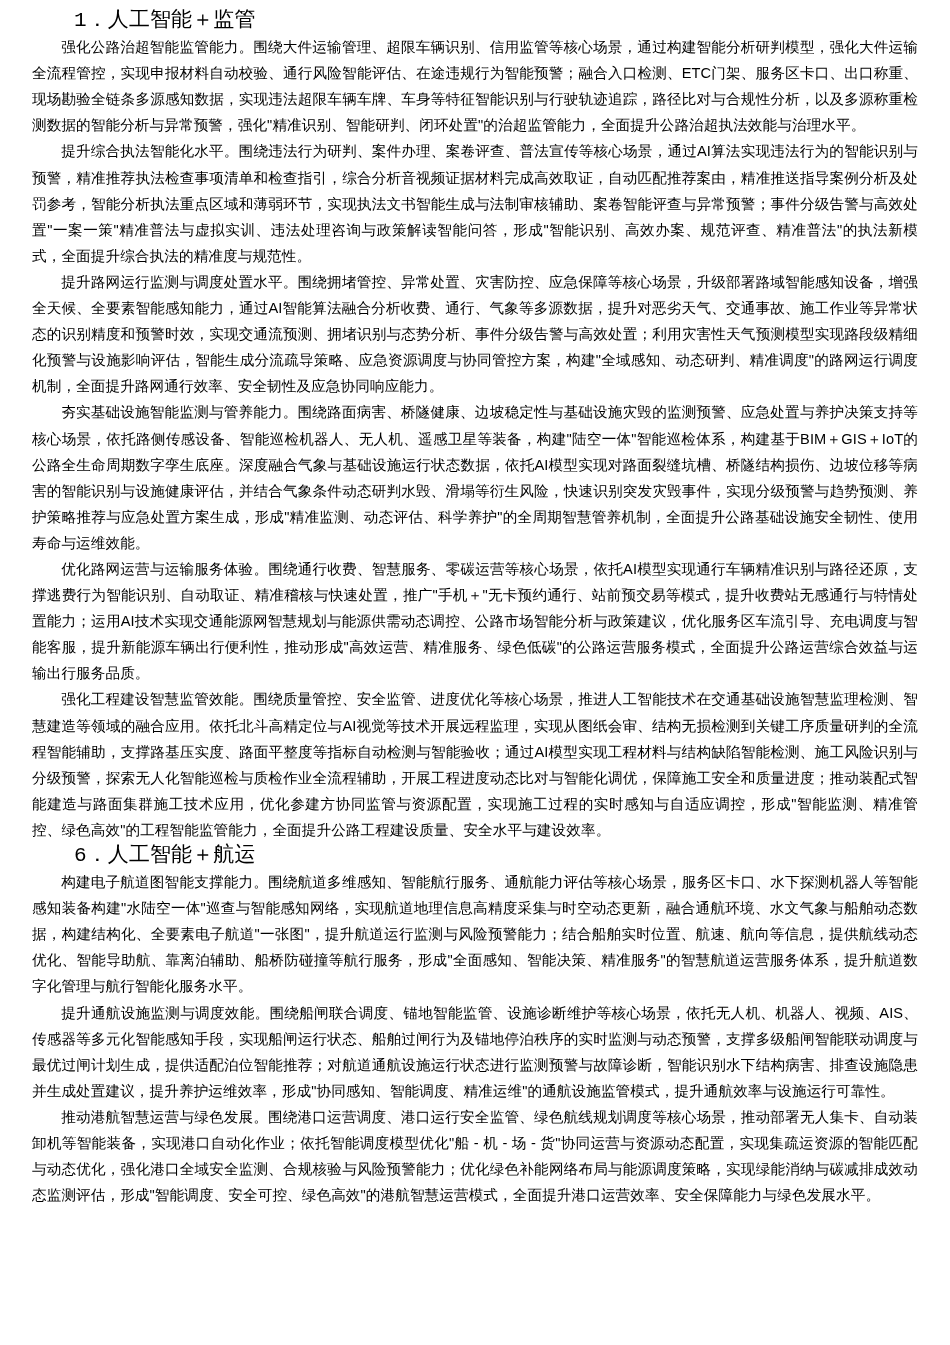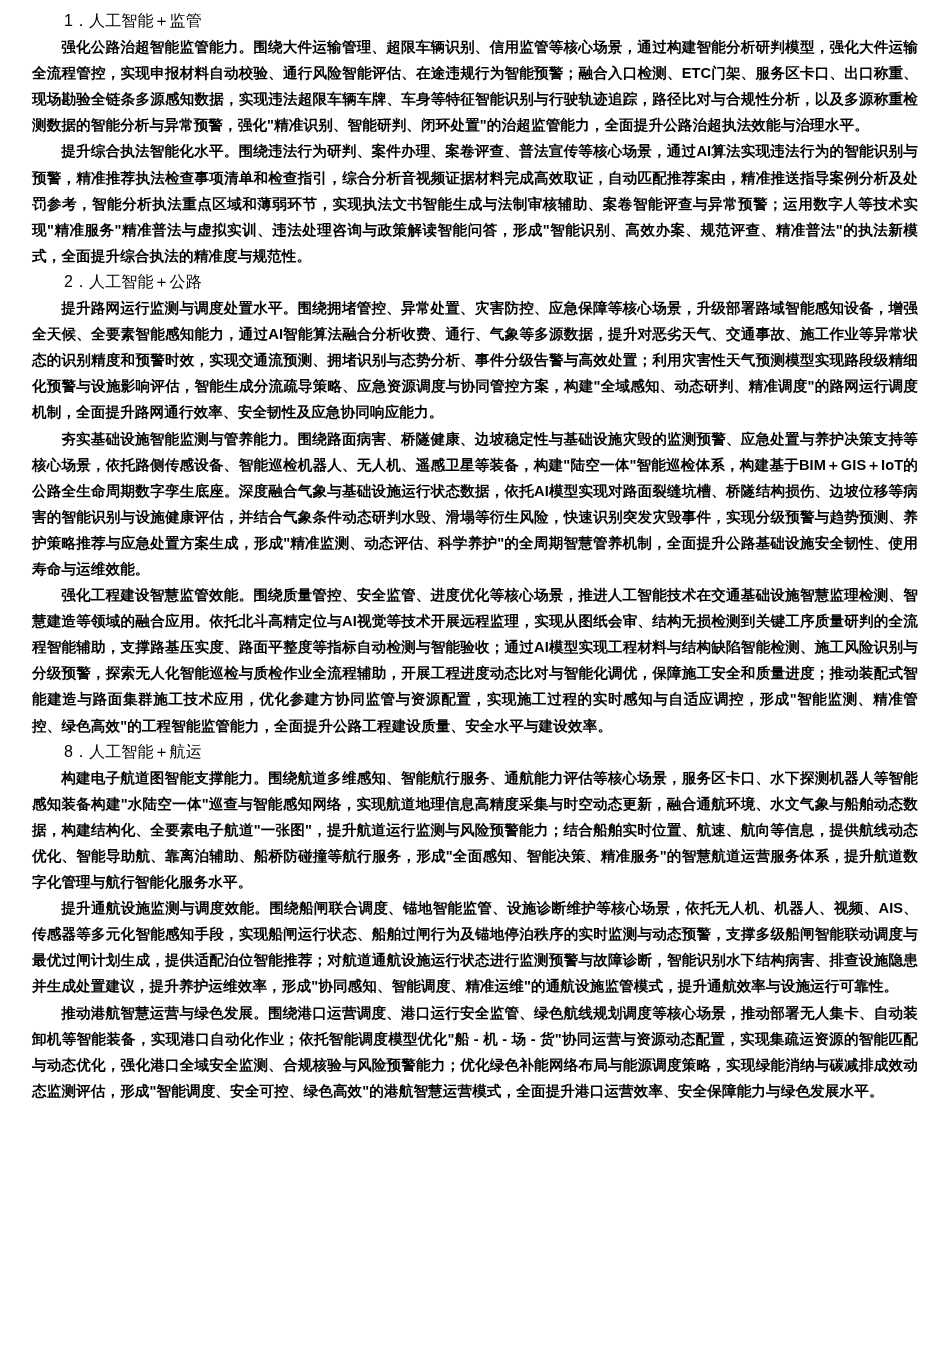--- a/index.html
+++ b/index.html
@@ -25,47 +25,47 @@
   .doc-body {
     font-size: 14.6px;
     line-height: 26.1px;
     text-align: justify;
     text-justify: inter-ideograph;
     letter-spacing: 0.1px;
   }
   .heading {
     margin: 0;
     padding: 0;
-    font-size: 16px;
+    font-size: 21px;
     line-height: 26.1px;
     font-weight: 400;
     text-indent: 2em;
     text-align: left;
+    font-family: Liberation Mono, monospace;
   }
   .para {
     margin: 0;
     padding: 0;
     text-indent: 2em;
-    font-weight: bold;
   }
 </style>
 </head>
 <body>
 
 <div class="page">
   <div class="doc-body">
 
     <p class="heading">1．人工智能＋监管</p>
     <p class="para">强化公路治超智能监管能力。围绕大件运输管理、超限车辆识别、信用监管等核心场景，通过构建智能分析研判模型，强化大件运输全流程管控，实现申报材料自动校验、通行风险智能评估、在途违规行为智能预警；融合入口检测、ETC门架、服务区卡口、出口称重、现场勘验全链条多源感知数据，实现违法超限车辆车牌、车身等特征智能识别与行驶轨迹追踪，路径比对与合规性分析，以及多源称重检测数据的智能分析与异常预警，强化"精准识别、智能研判、闭环处置"的治超监管能力，全面提升公路治超执法效能与治理水平。</p>
-    <p class="para">提升综合执法智能化水平。围绕违法行为研判、案件办理、案卷评查、普法宣传等核心场景，通过AI算法实现违法行为的智能识别与预警，精准推荐执法检查事项清单和检查指引，综合分析音视频证据材料完成高效取证，自动匹配推荐案由，精准推送指导案例分析及处罚参考，智能分析执法重点区域和薄弱环节，实现执法文书智能生成与法制审核辅助、案卷智能评查与异常预警；运用数字人等技术实现"精准服务"精准普法与虚拟实训、违法处理咨询与政策解读智能问答，形成"智能识别、高效办案、规范评查、精准普法"的执法新模式，全面提升综合执法的精准度与规范性。</p>
+    <p class="para">提升综合执法智能化水平。围绕违法行为研判、案件办理、案卷评查、普法宣传等核心场景，通过AI算法实现违法行为的智能识别与预警，精准推荐执法检查事项清单和检查指引，综合分析音视频证据材料完成高效取证，自动匹配推荐案由，精准推送指导案例分析及处罚参考，智能分析执法重点区域和薄弱环节，实现执法文书智能生成与法制审核辅助、案卷智能评查与异常预警；事件分级告警与高效处置"一案一策"精准普法与虚拟实训、违法处理咨询与政策解读智能问答，形成"智能识别、高效办案、规范评查、精准普法"的执法新模式，全面提升综合执法的精准度与规范性。</p>
 
-    <p class="heading">2．人工智能＋公路</p>
     <p class="para">提升路网运行监测与调度处置水平。围绕拥堵管控、异常处置、灾害防控、应急保障等核心场景，升级部署路域智能感知设备，增强全天候、全要素智能感知能力，通过AI智能算法融合分析收费、通行、气象等多源数据，提升对恶劣天气、交通事故、施工作业等异常状态的识别精度和预警时效，实现交通流预测、拥堵识别与态势分析、事件分级告警与高效处置；利用灾害性天气预测模型实现路段级精细化预警与设施影响评估，智能生成分流疏导策略、应急资源调度与协同管控方案，构建"全域感知、动态研判、精准调度"的路网运行调度机制，全面提升路网通行效率、安全韧性及应急协同响应能力。</p>
     <p class="para">夯实基础设施智能监测与管养能力。围绕路面病害、桥隧健康、边坡稳定性与基础设施灾毁的监测预警、应急处置与养护决策支持等核心场景，依托路侧传感设备、智能巡检机器人、无人机、遥感卫星等装备，构建"陆空一体"智能巡检体系，构建基于BIM＋GIS＋IoT的公路全生命周期数字孪生底座。深度融合气象与基础设施运行状态数据，依托AI模型实现对路面裂缝坑槽、桥隧结构损伤、边坡位移等病害的智能识别与设施健康评估，并结合气象条件动态研判水毁、滑塌等衍生风险，快速识别突发灾毁事件，实现分级预警与趋势预测、养护策略推荐与应急处置方案生成，形成"精准监测、动态评估、科学养护"的全周期智慧管养机制，全面提升公路基础设施安全韧性、使用寿命与运维效能。</p>
+    <p class="para">优化路网运营与运输服务体验。围绕通行收费、智慧服务、零碳运营等核心场景，依托AI模型实现通行车辆精准识别与路径还原，支撑逃费行为智能识别、自动取证、精准稽核与快速处置，推广"手机＋"无卡预约通行、站前预交易等模式，提升收费站无感通行与特情处置能力；运用AI技术实现交通能源网智慧规划与能源供需动态调控、公路市场智能分析与政策建议，优化服务区车流引导、充电调度与智能客服，提升新能源车辆出行便利性，推动形成"高效运营、精准服务、绿色低碳"的公路运营服务模式，全面提升公路运营综合效益与运输出行服务品质。</p>
     <p class="para">强化工程建设智慧监管效能。围绕质量管控、安全监管、进度优化等核心场景，推进人工智能技术在交通基础设施智慧监理检测、智慧建造等领域的融合应用。依托北斗高精定位与AI视觉等技术开展远程监理，实现从图纸会审、结构无损检测到关键工序质量研判的全流程智能辅助，支撑路基压实度、路面平整度等指标自动检测与智能验收；通过AI模型实现工程材料与结构缺陷智能检测、施工风险识别与分级预警，探索无人化智能巡检与质检作业全流程辅助，开展工程进度动态比对与智能化调优，保障施工安全和质量进度；推动装配式智能建造与路面集群施工技术应用，优化参建方协同监管与资源配置，实现施工过程的实时感知与自适应调控，形成"智能监测、精准管控、绿色高效"的工程智能监管能力，全面提升公路工程建设质量、安全水平与建设效率。</p>
 
-    <p class="heading">8．人工智能＋航运</p>
+    <p class="heading">6．人工智能＋航运</p>
     <p class="para">构建电子航道图智能支撑能力。围绕航道多维感知、智能航行服务、通航能力评估等核心场景，服务区卡口、水下探测机器人等智能感知装备构建"水陆空一体"巡查与智能感知网络，实现航道地理信息高精度采集与时空动态更新，融合通航环境、水文气象与船舶动态数据，构建结构化、全要素电子航道"一张图"，提升航道运行监测与风险预警能力；结合船舶实时位置、航速、航向等信息，提供航线动态优化、智能导助航、靠离泊辅助、船桥防碰撞等航行服务，形成"全面感知、智能决策、精准服务"的智慧航道运营服务体系，提升航道数字化管理与航行智能化服务水平。</p>
     <p class="para">提升通航设施监测与调度效能。围绕船闸联合调度、锚地智能监管、设施诊断维护等核心场景，依托无人机、机器人、视频、AIS、传感器等多元化智能感知手段，实现船闸运行状态、船舶过闸行为及锚地停泊秩序的实时监测与动态预警，支撑多级船闸智能联动调度与最优过闸计划生成，提供适配泊位智能推荐；对航道通航设施运行状态进行监测预警与故障诊断，智能识别水下结构病害、排查设施隐患并生成处置建议，提升养护运维效率，形成"协同感知、智能调度、精准运维"的通航设施监管模式，提升通航效率与设施运行可靠性。</p>
     <p class="para">推动港航智慧运营与绿色发展。围绕港口运营调度、港口运行安全监管、绿色航线规划调度等核心场景，推动部署无人集卡、自动装卸机等智能装备，实现港口自动化作业；依托智能调度模型优化"船 - 机 - 场 - 货"协同运营与资源动态配置，实现集疏运资源的智能匹配与动态优化，强化港口全域安全监测、合规核验与风险预警能力；优化绿色补能网络布局与能源调度策略，实现绿能消纳与碳减排成效动态监测评估，形成"智能调度、安全可控、绿色高效"的港航智慧运营模式，全面提升港口运营效率、安全保障能力与绿色发展水平。</p>
 
   </div>
 </div>
 
 </body></html>

